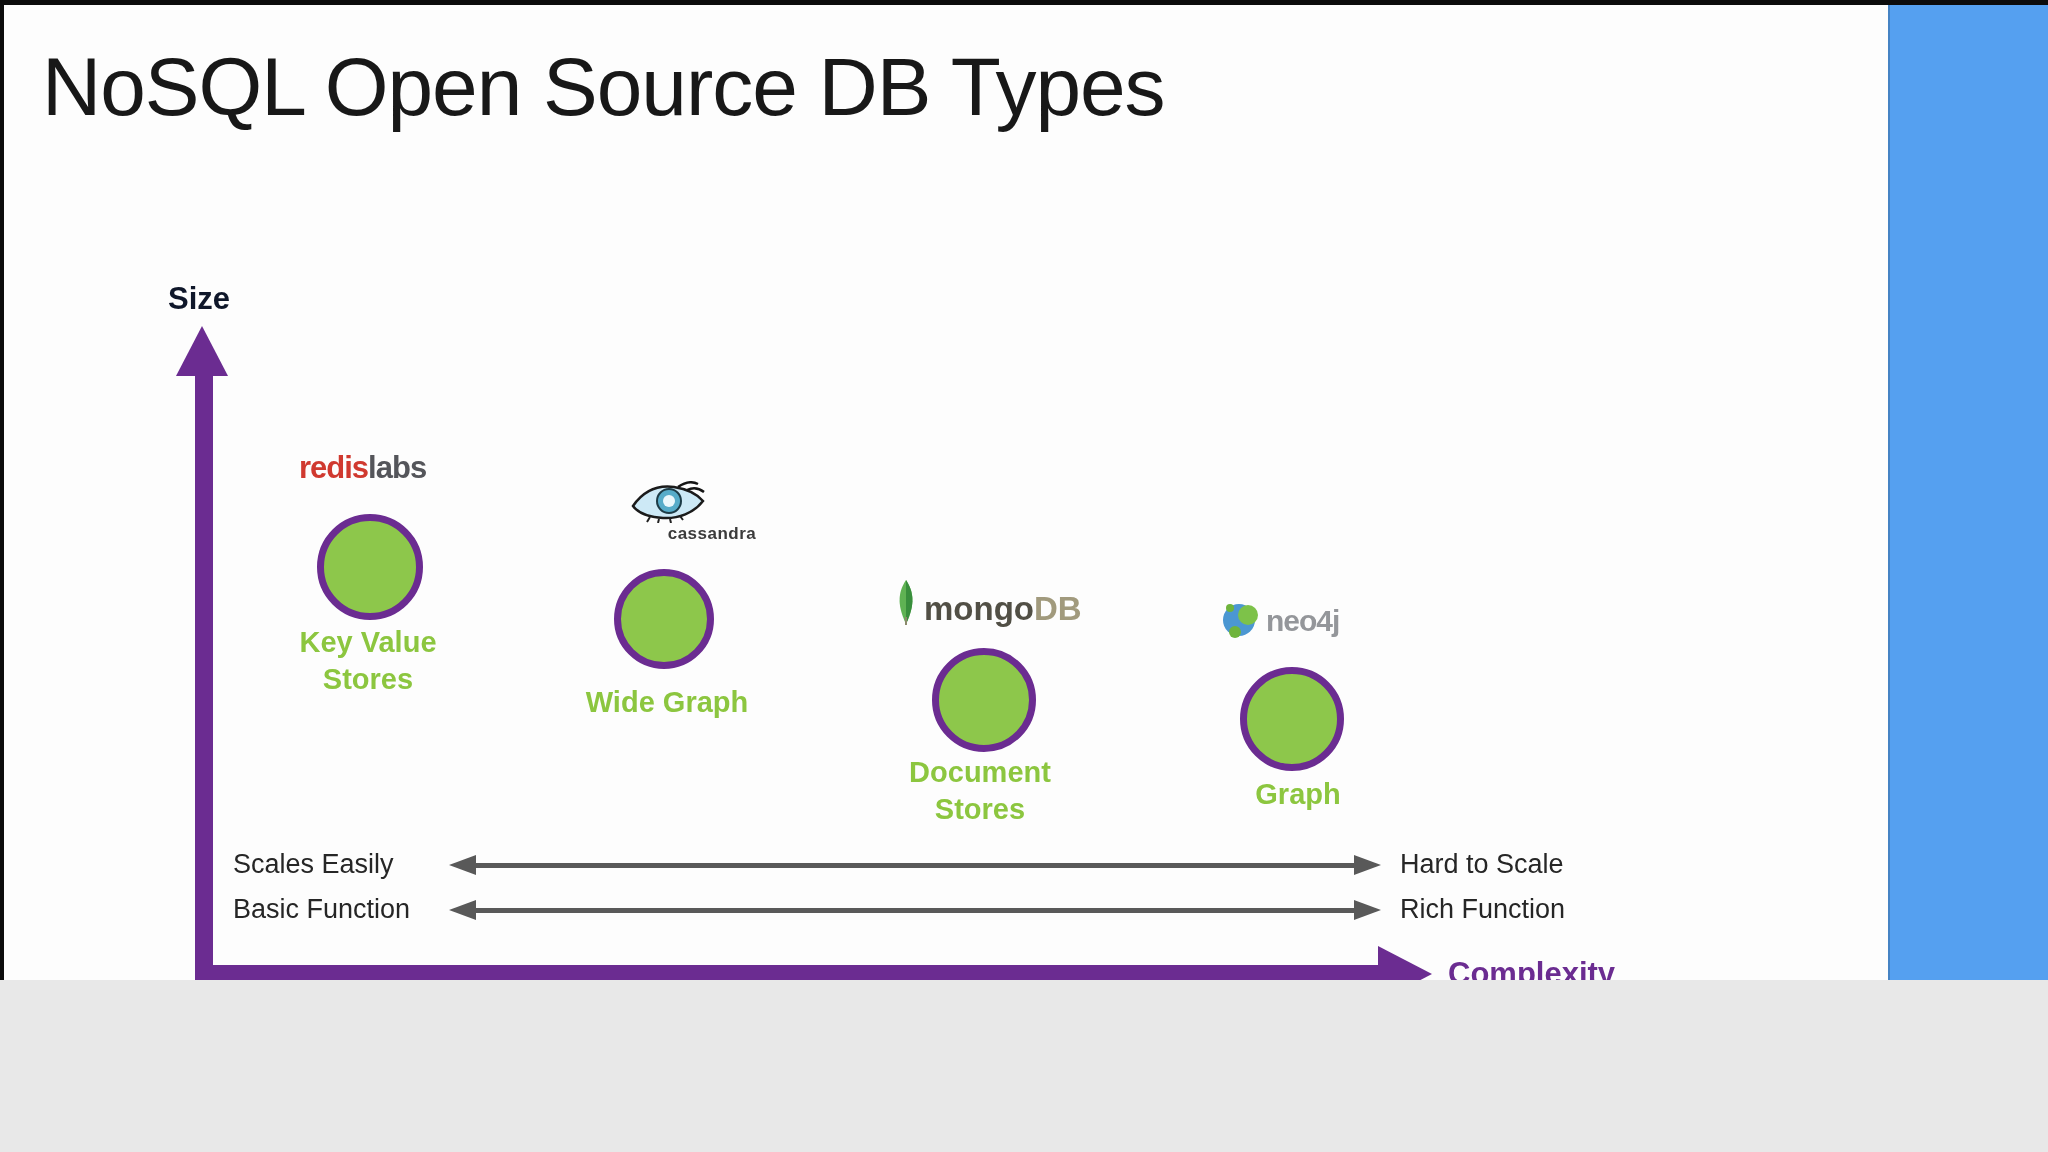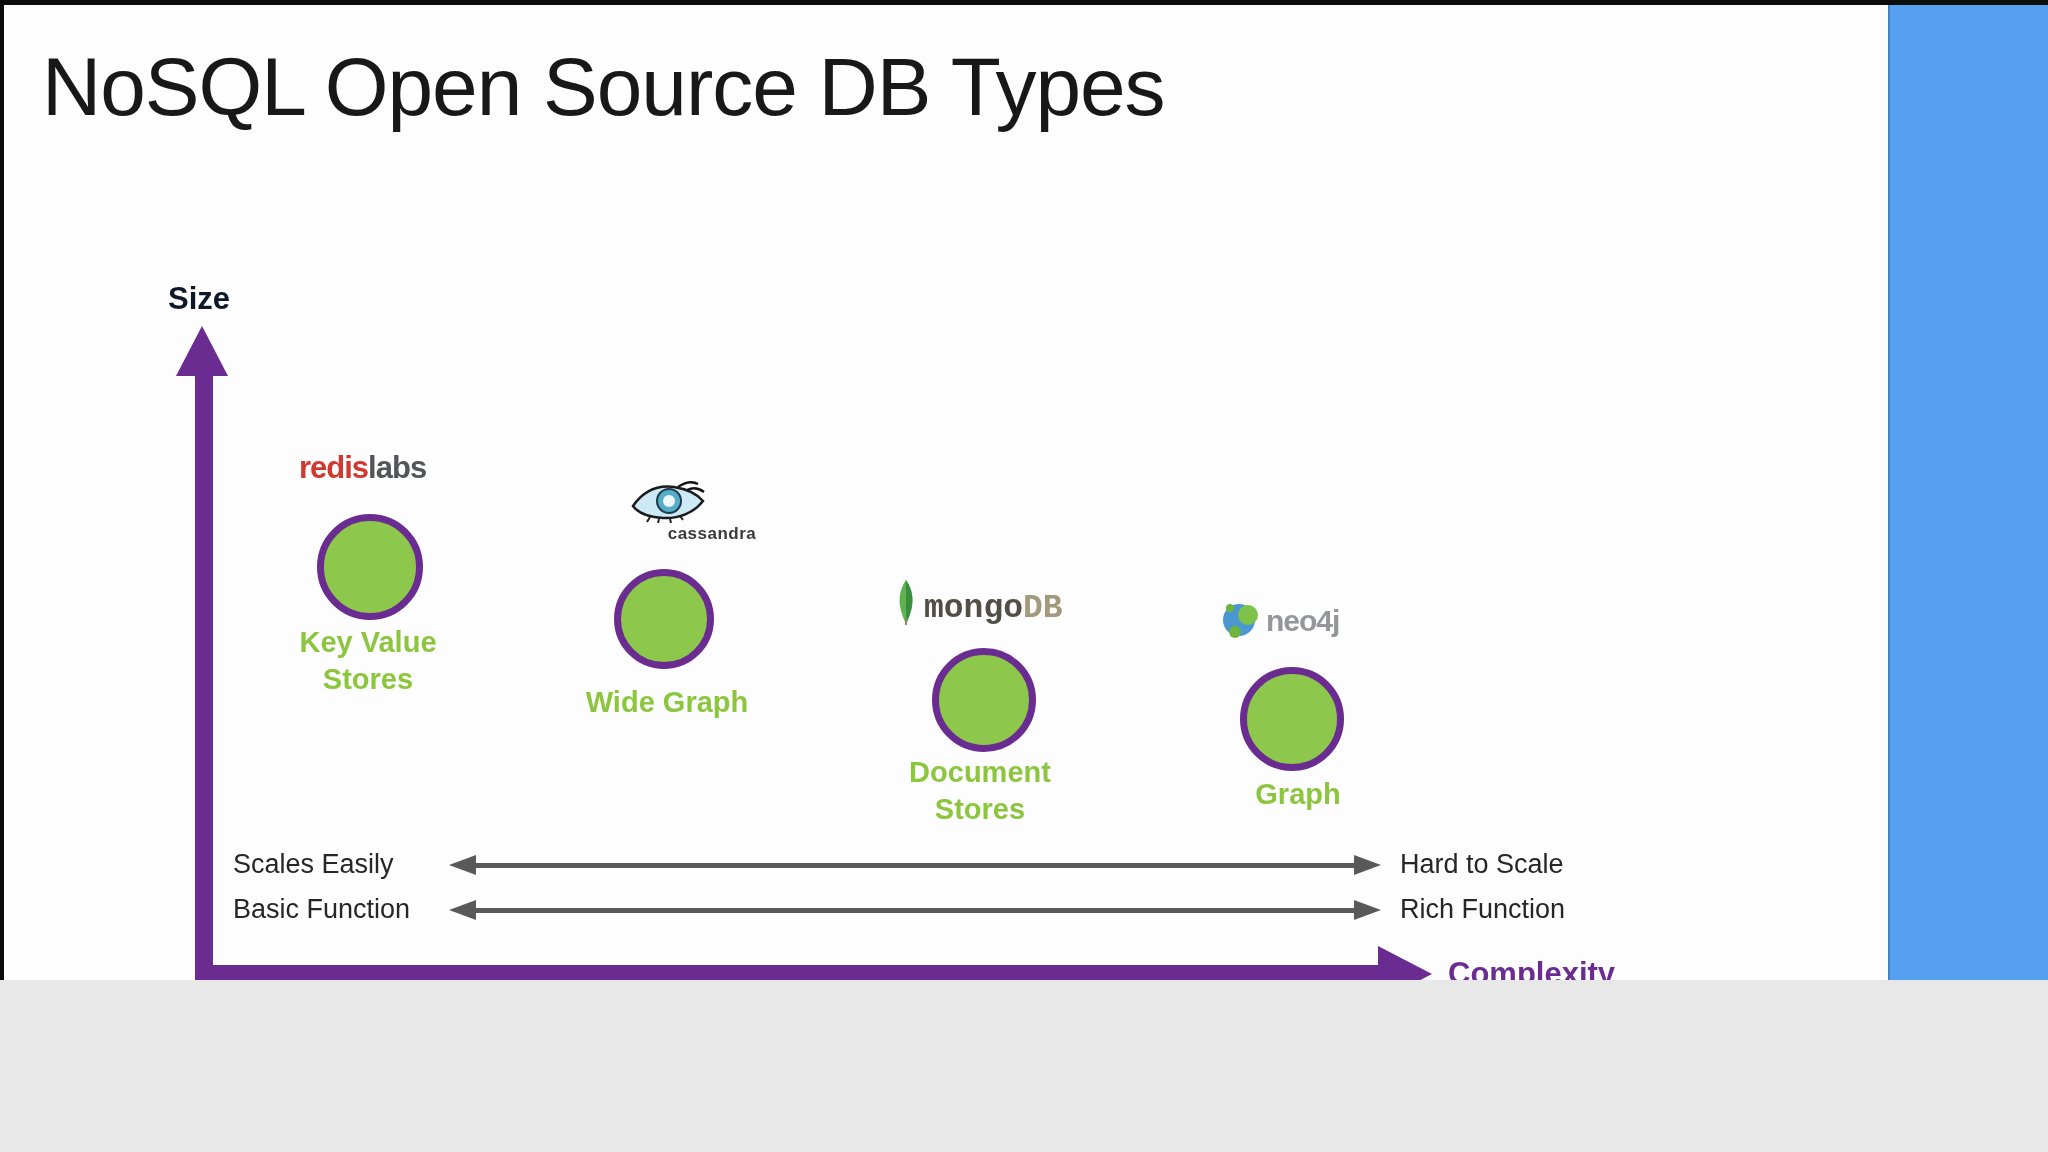--- a/index.html
+++ b/index.html
@@ -38,21 +38,21 @@
   .label-4{left:1188px;top:776px;}
 
   
   .redislabs{position:absolute;left:299px;top:450px;font-size:31px;font-weight:bold;letter-spacing:-1px;white-space:nowrap;}
   .redis-part{color:#D0392F;}
   .labs-part{color:#54555A;}
   .cassandra-eye{position:absolute;left:630px;top:481px;}
   .cassandra-text{position:absolute;left:618px;top:524px;width:100px;text-align:center;font-size:17px;font-weight:bold;color:#3b3b3b;letter-spacing:0.5px;margin-left:44px;}
   .mongo-wrap{position:absolute;left:894px;top:568px;display:flex;align-items:flex-end;}
   .mongo-leaf{display:block;margin-right:6px;}
-  .mongo-text{font-family:Liberation Mono, monospace;font-weight:bold;font-size:33px;line-height:1;white-space:nowrap;margin-top:24px;}
+  .mongo-text{font-family:Liberation Sans, sans-serif;font-weight:bold;font-size:33px;line-height:1;white-space:nowrap;margin-top:24px;}
   .mongo-part{color:#514F45;}
   .mongodb-part{color:#A19A7D;}
   .neo4j-wrap{position:absolute;left:1222px;top:600px;display:flex;align-items:center;}
   .neo4j-text{font-size:30px;color:#94969A;margin-left:4px;letter-spacing:-1px;font-weight:bold;}
 
   
   .spec-label{position:absolute;font-size:27px;color:#262626;white-space:nowrap;}
   .spec-l1{left:233px;top:849px;}
   .spec-r1{left:1400px;top:849px;}
   .spec-l2{left:233px;top:894px;}

